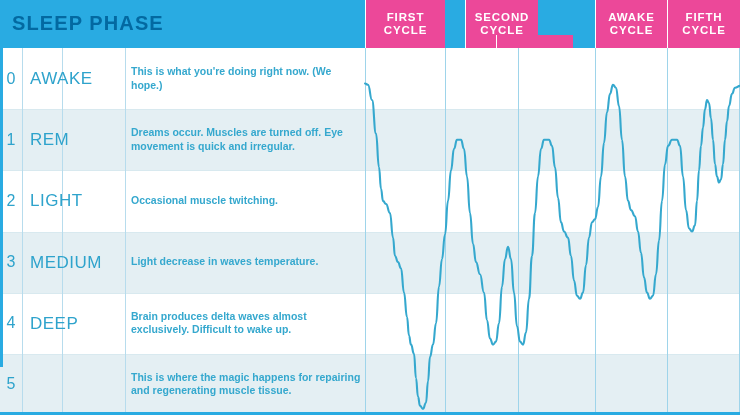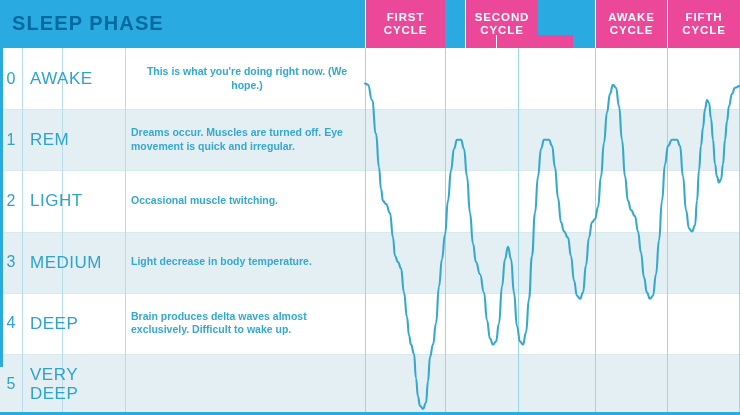--- a/index.html
+++ b/index.html
@@ -189,32 +189,32 @@
 
   <div class="curve-layer">
     <svg id="curve-svg" width="740" height="367" viewBox="0 0 740 367">
       <path id="curve-path" fill="none" stroke-width="2.1" stroke-linecap="round" stroke-linejoin="round" d="M365.00 35.48 C366.50 35.48 366.50 36.70 368.00 36.70 C370.00 36.70 370.00 51.99 372.00 51.99 C374.00 51.99 374.00 85.63 376.00 85.63 C377.50 85.63 377.50 119.27 379.00 119.27 C380.00 119.27 380.00 140.68 381.00 140.68 C382.00 140.68 382.00 152.92 383.00 152.92 C384.50 152.92 384.50 155.97 386.00 155.97 C388.00 155.97 388.00 165.15 390.00 165.15 C391.50 165.15 391.50 189.62 393.00 189.62 C394.00 189.62 394.00 207.97 395.00 207.97 C396.50 207.97 396.50 214.08 398.00 214.08 C399.50 214.08 399.50 220.20 401.00 220.20 C402.50 220.20 402.50 244.67 404.00 244.67 C405.50 244.67 405.50 269.13 407.00 269.13 C408.00 269.13 408.00 287.48 409.00 287.48 C410.00 287.48 410.00 296.66 411.00 296.66 C412.50 296.66 412.50 305.83 414.00 305.83 C415.00 305.83 415.00 330.30 416.00 330.30 C417.00 330.30 417.00 348.65 418.00 348.65 C419.00 348.65 419.00 357.82 420.00 357.82 C421.50 357.82 421.50 360.88 423.00 360.88 C424.50 360.88 424.50 354.77 426.00 354.77 C427.00 354.77 427.00 333.36 428.00 333.36 C429.00 333.36 429.00 308.89 430.00 308.89 C431.50 308.89 431.50 296.66 433.00 296.66 C434.50 296.66 434.50 275.25 436.00 275.25 C437.50 275.25 437.50 238.55 439.00 238.55 C440.50 238.55 440.50 211.03 442.00 211.03 C443.50 211.03 443.50 186.56 445.00 186.56 C446.50 186.56 446.50 152.92 448.00 152.92 C449.50 152.92 449.50 122.33 451.00 122.33 C452.50 122.33 452.50 100.92 454.00 100.92 C455.50 100.92 455.50 91.75 457.00 91.75 C459.00 91.75 459.00 91.75 461.00 91.75 C462.50 91.75 462.50 100.92 464.00 100.92 C465.50 100.92 465.50 128.45 467.00 128.45 C468.50 128.45 468.50 165.15 470.00 165.15 C471.50 165.15 471.50 195.73 473.00 195.73 C474.50 195.73 474.50 214.08 476.00 214.08 C478.00 214.08 478.00 226.32 480.00 226.32 C482.00 226.32 482.00 244.67 484.00 244.67 C485.50 244.67 485.50 272.19 487.00 272.19 C488.50 272.19 488.50 290.54 490.00 290.54 C491.50 290.54 491.50 296.66 493.00 296.66 C494.50 296.66 494.50 293.60 496.00 293.60 C497.50 293.60 497.50 275.25 499.00 275.25 C500.50 275.25 500.50 238.55 502.00 238.55 C503.50 238.55 503.50 211.03 505.00 211.03 C506.50 211.03 506.50 198.79 508.00 198.79 C509.50 198.79 509.50 211.03 511.00 211.03 C512.50 211.03 512.50 244.67 514.00 244.67 C515.50 244.67 515.50 278.31 517.00 278.31 C518.50 278.31 518.50 293.60 520.00 293.60 C521.50 293.60 521.50 296.66 523.00 296.66 C524.50 296.66 524.50 284.43 526.00 284.43 C527.50 284.43 527.50 250.78 529.00 250.78 C530.50 250.78 530.50 207.97 532.00 207.97 C533.50 207.97 533.50 165.15 535.00 165.15 C536.50 165.15 536.50 128.45 538.00 128.45 C539.50 128.45 539.50 100.92 541.00 100.92 C542.50 100.92 542.50 91.75 544.00 91.75 C546.50 91.75 546.50 91.75 549.00 91.75 C550.50 91.75 550.50 97.87 552.00 97.87 C553.50 97.87 553.50 119.27 555.00 119.27 C556.50 119.27 556.50 149.86 558.00 149.86 C559.50 149.86 559.50 174.32 561.00 174.32 C562.50 174.32 562.50 183.50 564.00 183.50 C566.00 183.50 566.00 189.62 568.00 189.62 C569.50 189.62 569.50 207.97 571.00 207.97 C572.50 207.97 572.50 232.43 574.00 232.43 C575.50 232.43 575.50 247.72 577.00 247.72 C578.50 247.72 578.50 250.78 580.00 250.78 C581.50 250.78 581.50 244.67 583.00 244.67 C584.50 244.67 584.50 217.14 586.00 217.14 C587.50 217.14 587.50 189.62 589.00 189.62 C590.50 189.62 590.50 174.32 592.00 174.32 C593.50 174.32 593.50 171.27 595.00 171.27 C596.50 171.27 596.50 159.03 598.00 159.03 C599.50 159.03 599.50 128.45 601.00 128.45 C602.50 128.45 602.50 94.81 604.00 94.81 C605.50 94.81 605.50 64.22 607.00 64.22 C608.50 64.22 608.50 45.88 610.00 45.88 C611.50 45.88 611.50 36.70 613.00 36.70 C614.50 36.70 614.50 39.76 616.00 39.76 C617.50 39.76 617.50 58.11 619.00 58.11 C620.50 58.11 620.50 91.75 622.00 91.75 C623.50 91.75 623.50 128.45 625.00 128.45 C626.50 128.45 626.50 152.92 628.00 152.92 C629.50 152.92 629.50 162.09 631.00 162.09 C633.00 162.09 633.00 168.21 635.00 168.21 C636.50 168.21 636.50 183.50 638.00 183.50 C639.50 183.50 639.50 204.91 641.00 204.91 C642.50 204.91 642.50 229.38 644.00 229.38 C645.50 229.38 645.50 244.67 647.00 244.67 C648.50 244.67 648.50 250.78 650.00 250.78 C651.50 250.78 651.50 247.72 653.00 247.72 C654.50 247.72 654.50 226.32 656.00 226.32 C657.50 226.32 657.50 192.67 659.00 192.67 C660.50 192.67 660.50 152.92 662.00 152.92 C663.50 152.92 663.50 116.22 665.00 116.22 C666.50 116.22 666.50 97.87 668.00 97.87 C670.00 97.87 670.00 91.75 672.00 91.75 C674.50 91.75 674.50 91.75 677.00 91.75 C678.50 91.75 678.50 97.87 680.00 97.87 C681.50 97.87 681.50 128.45 683.00 128.45 C684.50 128.45 684.50 162.09 686.00 162.09 C687.50 162.09 687.50 180.44 689.00 180.44 C690.50 180.44 690.50 183.50 692.00 183.50 C693.50 183.50 693.50 177.38 695.00 177.38 C696.00 177.38 696.00 152.92 697.00 152.92 C698.00 152.92 698.00 122.33 699.00 122.33 C700.00 122.33 700.00 97.87 701.00 97.87 C702.00 97.87 702.00 79.52 703.00 79.52 C704.00 79.52 704.00 61.17 705.00 61.17 C706.00 61.17 706.00 51.99 707.00 51.99 C708.00 51.99 708.00 55.05 709.00 55.05 C710.00 55.05 710.00 70.34 711.00 70.34 C712.00 70.34 712.00 91.75 713.00 91.75 C714.00 91.75 714.00 116.22 715.00 116.22 C716.00 116.22 716.00 128.45 717.00 128.45 C718.00 128.45 718.00 134.57 719.00 134.57 C720.00 134.57 720.00 131.51 721.00 131.51 C722.00 131.51 722.00 116.22 723.00 116.22 C724.00 116.22 724.00 91.75 725.00 91.75 C726.00 91.75 726.00 73.40 727.00 73.40 C728.00 73.40 728.00 58.11 729.00 58.11 C730.50 58.11 730.50 45.88 732.00 45.88 C733.50 45.88 733.50 39.76 735.00 39.76 C737.50 39.76 737.50 37.92 740.00 37.92" stroke="#35a8ce"></path>
     </svg>
   </div>
 
   <div class="text-layer" id="text-layer">
       <div class="row-cell row-num" style="top: 0px; height: 61.1667px;">0</div>
       <div class="row-cell row-name" style="top: 0px; height: 61.1667px;">AWAKE</div>
-      <div class="row-cell row-desc" style="top: 0px; height: 61.1667px; text-align: center;">This is what you're doing right now. (We hope.)</div>
+      <div class="row-cell row-desc" style="top: 0px; height: 61.1667px;">This is what you're doing right now. (We hope.)</div>
       <div class="row-cell row-num" style="top: 61.1667px; height: 61.1667px;">1</div>
       <div class="row-cell row-name" style="top: 61.1667px; height: 61.1667px;">REM</div>
       <div class="row-cell row-desc" style="top: 61.1667px; height: 61.1667px;">Dreams occur. Muscles are turned off. Eye movement is quick and irregular.</div>
       <div class="row-cell row-num" style="top: 122.333px; height: 61.1667px;">2</div>
       <div class="row-cell row-desc" style="top: 122.333px; height: 61.1667px;">Occasional muscle twitching.</div>
       <div class="row-cell row-name" style="top: 122.333px; height: 61.1667px;">LIGHT</div>
       <div class="row-cell row-num" style="top: 183.5px; height: 61.1667px;">3</div>
       <div class="row-cell row-name" style="top: 183.5px; height: 61.1667px;">MEDIUM</div>
-      <div class="row-cell row-desc" style="top: 183.5px; height: 61.1667px;">Light decrease in body temperature.</div>
+      <div class="row-cell row-desc" style="top: 183.5px; height: 61.1667px;">Light decrease in waves temperature.</div>
       <div class="row-cell row-num" style="top: 244.667px; height: 61.1667px;">4</div>
       <div class="row-cell row-desc" style="top: 244.667px; height: 61.1667px;">Brain produces delta waves almost exclusively. Difficult to wake up.</div>
       <div class="row-cell row-name" style="top: 244.667px; height: 61.1667px;">DEEP</div>
       <div class="row-cell row-num" style="top: 305.833px; height: 61.1667px;">5</div>
-      <div class="row-cell row-name" style="top: 305.833px; height: 61.1667px;">VERY DEEP</div>
+      <div class="row-cell row-desc" style="top: 305.833px; height: 61.1667px;">This is where the magic happens for repairing and regenerating muscle tissue.</div>
     </div>
 
   <div class="edge-left"></div>
   <div class="edge-bottom"></div>
 </div>
 
 </body></html>

